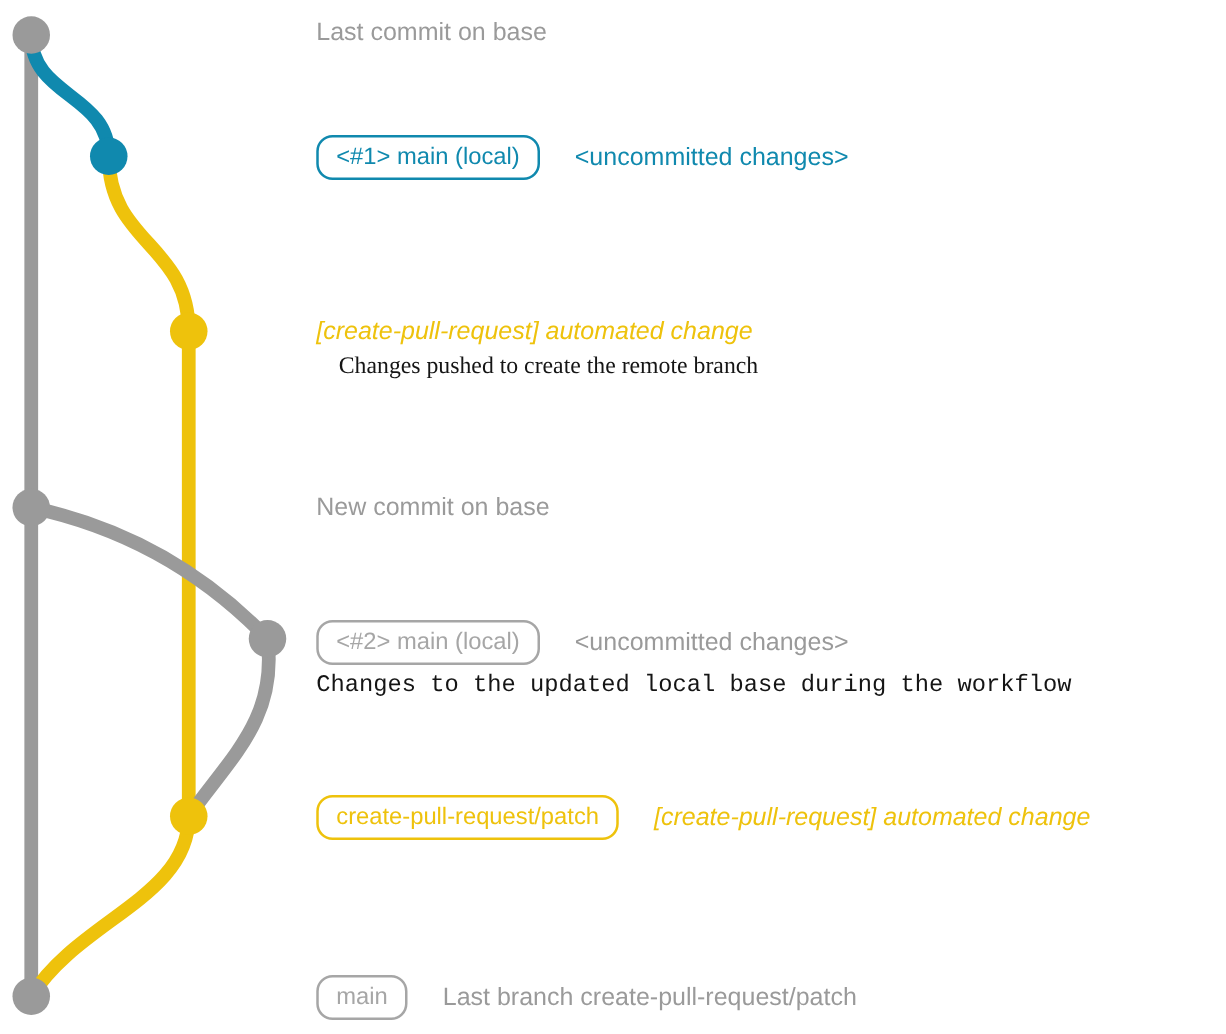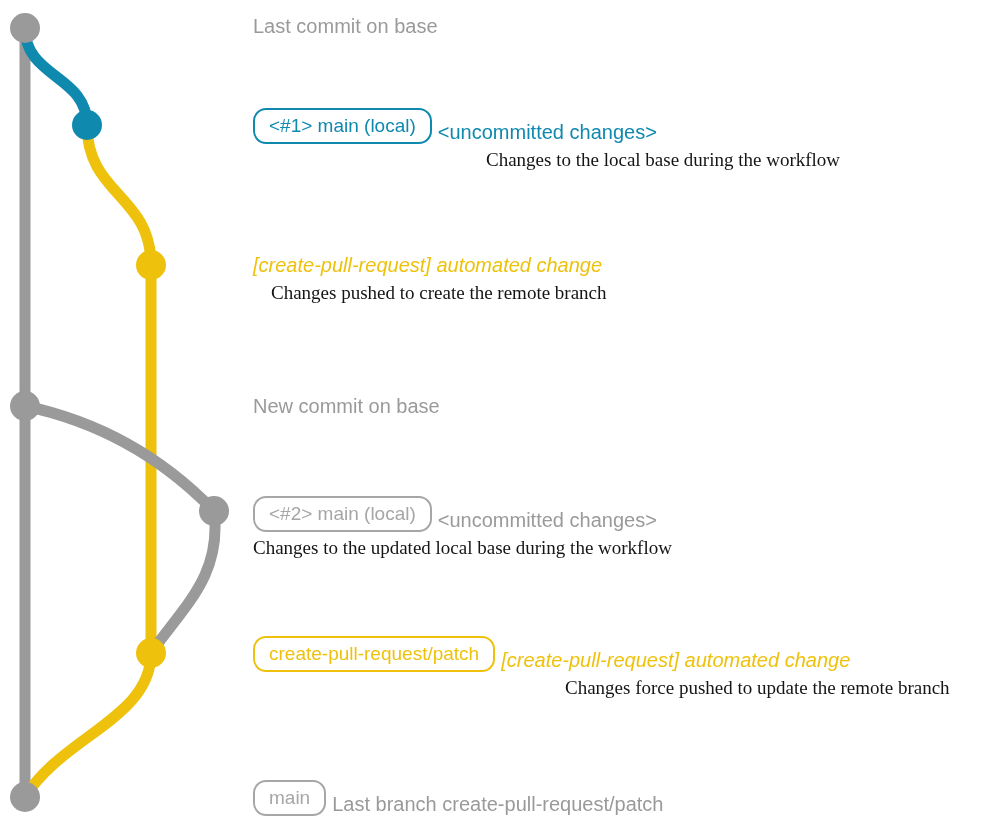--- a/index.html
+++ b/index.html
@@ -38,35 +38,35 @@
     height: 827px;
   }
 
   .row {
     position: absolute;
     left: 253px;
   }
 
   .row-head {
     display: flex;
-    align-items: flex-end;
+    align-items: center;
     white-space: nowrap;
   }
 
   
   .badge {
     display: inline-block;
     border: 2px solid #9a9a9a;
     border-radius: 13px;
     padding: 5px 14px 6px 14px;
     font-size: 19px;
     line-height: 21px;
     color: #9a9a9a;
     background: #ffffff;
-    margin-right: 6px;
+    margin-right: 28px;
     box-sizing: border-box;
   }
   .badge.teal  { border-color: #1089ae; color: #1089ae; }
   .badge.gray  { border-color: #a6a6a6; color: #a6a6a6; }
   .badge.yellow{ border-color: #eec20c; color: #eec20c; }
 
   
   .subject {
     font-size: 20px;
     line-height: 24px;
@@ -122,50 +122,48 @@
       <div class="row-head">
         <span class="subject gray">Last commit on base</span>
       </div>
     </div>
 
     <div class="row" id="row-1" style="top:108px;">
       <div class="row-head">
         <span class="badge teal">&lt;#1&gt; main (local)</span>
         <span class="subject teal">&lt;uncommitted changes&gt;</span>
       </div>
-      <div class="desc" style="margin-left:233px;">Changes to the local base during the workflow</div>
     </div>
 
     <div class="row" id="row-2" style="top:253px;">
       <div class="row-head">
         <span class="subject yellow">[create-pull-request] automated change</span>
       </div>
       <div class="desc" style="margin-left:18px;">Changes pushed to create the remote branch</div>
     </div>
 
     <div class="row" id="row-3" style="top:394px;">
       <div class="row-head">
         <span class="subject gray">New commit on base</span>
       </div>
     </div>
 
     <div class="row" id="row-4" style="top:496px;">
       <div class="row-head">
         <span class="badge gray">&lt;#2&gt; main (local)</span>
         <span class="subject gray">&lt;uncommitted changes&gt;</span>
       </div>
-      <div class="desc" style="">Changes to the updated local base during the workflow</div>
+      <div class="desc" style="font-family:Liberation Mono, monospace;">Changes to the updated local base during the workflow</div>
     </div>
 
     <div class="row" id="row-5" style="top:636px;">
       <div class="row-head">
         <span class="badge yellow">create-pull-request/patch</span>
         <span class="subject yellow">[create-pull-request] automated change</span>
       </div>
-      <div class="desc" style="margin-left:312px;">Changes force pushed to update the remote branch</div>
     </div>
 
     <div class="row" id="row-6" style="top:780px;">
       <div class="row-head">
         <span class="badge gray">main</span>
         <span class="subject gray">Last branch create-pull-request/patch</span>
       </div>
     </div>
 
   </div>

